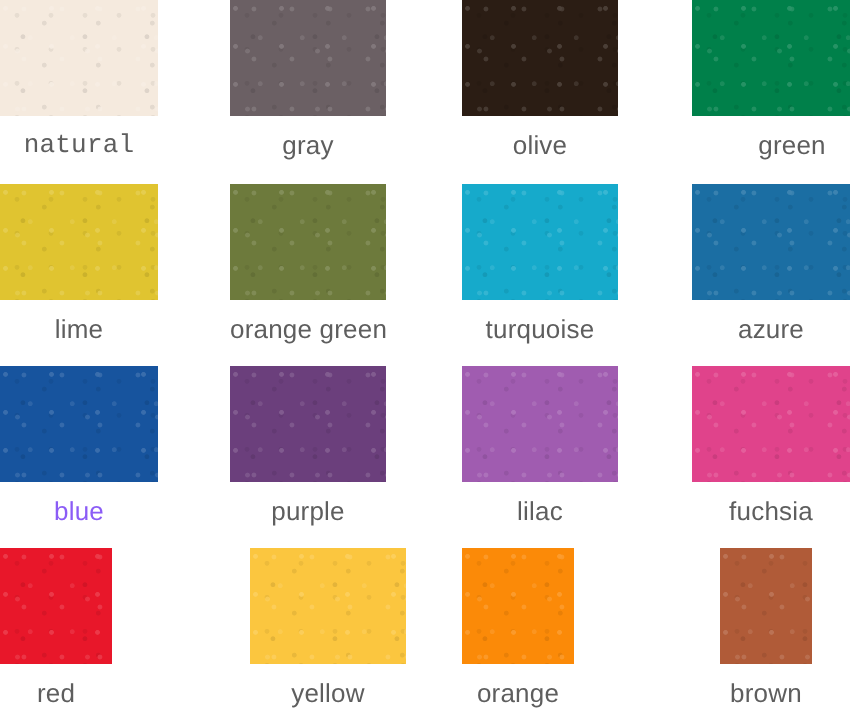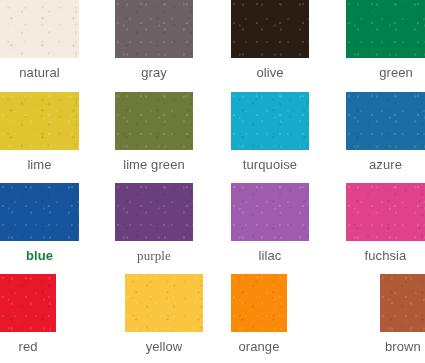--- a/index.html
+++ b/index.html
@@ -63,55 +63,55 @@
     letter-spacing: 0.1px;
     white-space: nowrap;
   }
 </style>
 </head>
 <body>
 
 <div id="swatch-grid">
     <div class="swatch-cell" style="left: 0px; top: 0px; width: 79px;">
       <div class="swatch-chip" title="#f5eade" style="height: 58px; background-color: rgb(245, 234, 222);"></div>
-      <span class="swatch-label" style="color: rgb(94, 94, 94);">natural</span>
+      <span class="swatch-label" style="color: rgb(94, 94, 94); font-family: Liberation Mono, monospace;">natural</span>
     </div>
     <div class="swatch-cell" style="left: 115px; top: 0px; width: 78px;">
       <div class="swatch-chip" title="#6b6064" style="height: 58px; background-color: rgb(107, 96, 100);"></div>
       <span class="swatch-label" style="color: rgb(94, 94, 94);">gray</span>
     </div>
     <div class="swatch-cell" style="left: 231px; top: 0px; width: 78px;">
       <div class="swatch-chip" title="#2b1d14" style="height: 58px; background-color: rgb(43, 29, 20);"></div>
       <span class="swatch-label" style="color: rgb(94, 94, 94);">olive</span>
     </div>
     <div class="swatch-cell" style="left: 346px; top: 0px; width: 100px;">
       <div class="swatch-chip" title="#00804a" style="height: 58px; background-color: rgb(0, 128, 74);"></div>
       <span class="swatch-label" style="color: rgb(94, 94, 94);">green</span>
     </div>
     <div class="swatch-cell" style="left: 0px; top: 92px; width: 79px;">
       <div class="swatch-chip" title="#e0c430" style="height: 58px; background-color: rgb(224, 196, 48);"></div>
       <span class="swatch-label" style="color: rgb(94, 94, 94);">lime</span>
     </div>
     <div class="swatch-cell" style="left: 115px; top: 92px; width: 78px;">
       <div class="swatch-chip" title="#6d7a3c" style="height: 58px; background-color: rgb(109, 122, 60);"></div>
-      <span class="swatch-label" style="color: rgb(94, 94, 94);">lime green</span>
+      <span class="swatch-label" style="color: rgb(94, 94, 94);">orange green</span>
     </div>
     <div class="swatch-cell" style="left: 231px; top: 92px; width: 78px;">
       <div class="swatch-chip" title="#16aacb" style="height: 58px; background-color: rgb(22, 170, 203);"></div>
       <span class="swatch-label" style="color: rgb(94, 94, 94);">turquoise</span>
     </div>
     <div class="swatch-cell" style="left: 346px; top: 92px; width: 79px;">
       <div class="swatch-chip" title="#1b6ea3" style="height: 58px; background-color: rgb(27, 110, 163);"></div>
       <span class="swatch-label" style="color: rgb(94, 94, 94);">azure</span>
     </div>
     <div class="swatch-cell" style="left: 0px; top: 183px; width: 79px;">
       <div class="swatch-chip" title="#17549e" style="height: 58px; background-color: rgb(23, 84, 158);"></div>
-      <span class="swatch-label" style="color: #15803d; font-weight: bold;">blue</span>
+      <span class="swatch-label" style="color: #8b5cf6;">blue</span>
     </div>
-    <div class="swatch-cell" style="left: 115px; top: 183px; width: 78px; font-family: Liberation Serif, serif;">
+    <div class="swatch-cell" style="left: 115px; top: 183px; width: 78px;">
       <div class="swatch-chip" title="#6b3f7c" style="height: 58px; background-color: rgb(107, 63, 124);"></div>
       <span class="swatch-label" style="color: rgb(94, 94, 94);">purple</span>
     </div>
     <div class="swatch-cell" style="left: 231px; top: 183px; width: 78px;">
       <div class="swatch-chip" title="#a05cb0" style="height: 58px; background-color: rgb(160, 92, 176);"></div>
       <span class="swatch-label" style="color: rgb(94, 94, 94);">lilac</span>
     </div>
     <div class="swatch-cell" style="left: 346px; top: 183px; width: 79px;">
       <div class="swatch-chip" title="#e0438b" style="height: 58px; background-color: rgb(224, 67, 139);"></div>
       <span class="swatch-label" style="color: rgb(94, 94, 94);">fuchsia</span>
@@ -121,17 +121,17 @@
       <span class="swatch-label" style="color: rgb(94, 94, 94);">red</span>
     </div>
     <div class="swatch-cell" style="left: 115px; top: 274px; width: 78px; margin-left: 10px;">
       <div class="swatch-chip" title="#fbc63f" style="height: 58px; background-color: rgb(251, 198, 63);"></div>
       <span class="swatch-label" style="color: rgb(94, 94, 94);">yellow</span>
     </div>
     <div class="swatch-cell" style="left: 231px; top: 274px; width: 56px;">
       <div class="swatch-chip" title="#fb8a08" style="height: 58px; background-color: rgb(251, 138, 8);"></div>
       <span class="swatch-label" style="color: rgb(94, 94, 94);">orange</span>
     </div>
-    <div class="swatch-cell" style="left: 346px; top: 274px; width: 80px; padding-left: 34px;">
+    <div class="swatch-cell" style="left: 326px; top: 274px; width: 80px; padding-left: 34px;">
       <div class="swatch-chip" title="#b05b38" style="height: 58px; background-color: rgb(176, 91, 56);"></div>
       <span class="swatch-label" style="color: rgb(94, 94, 94);">brown</span>
     </div>
   </div>
 
 </body></html>

